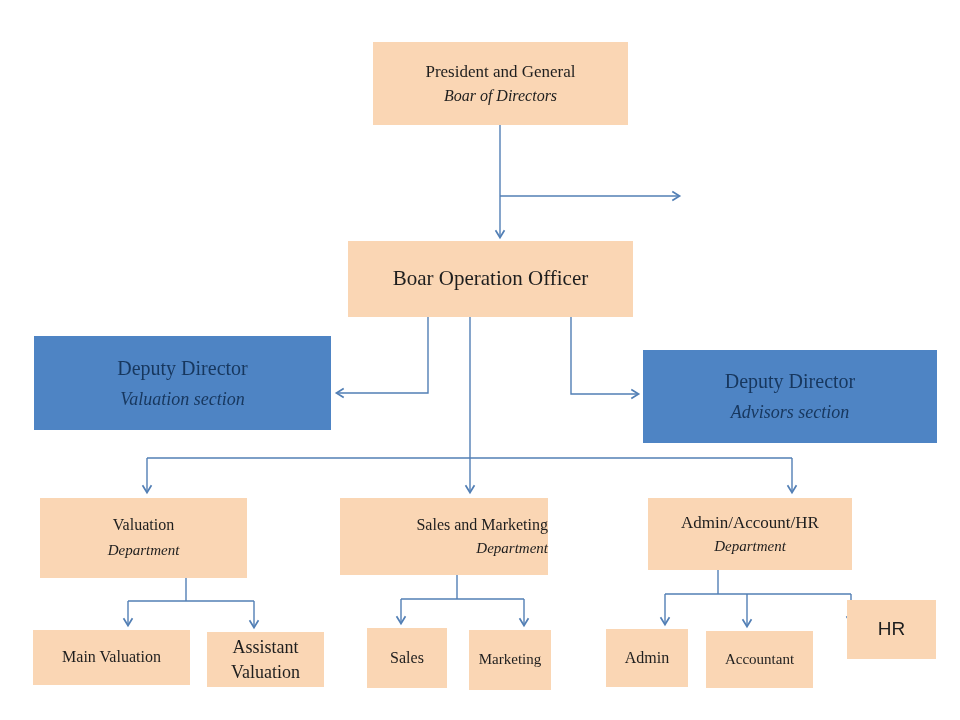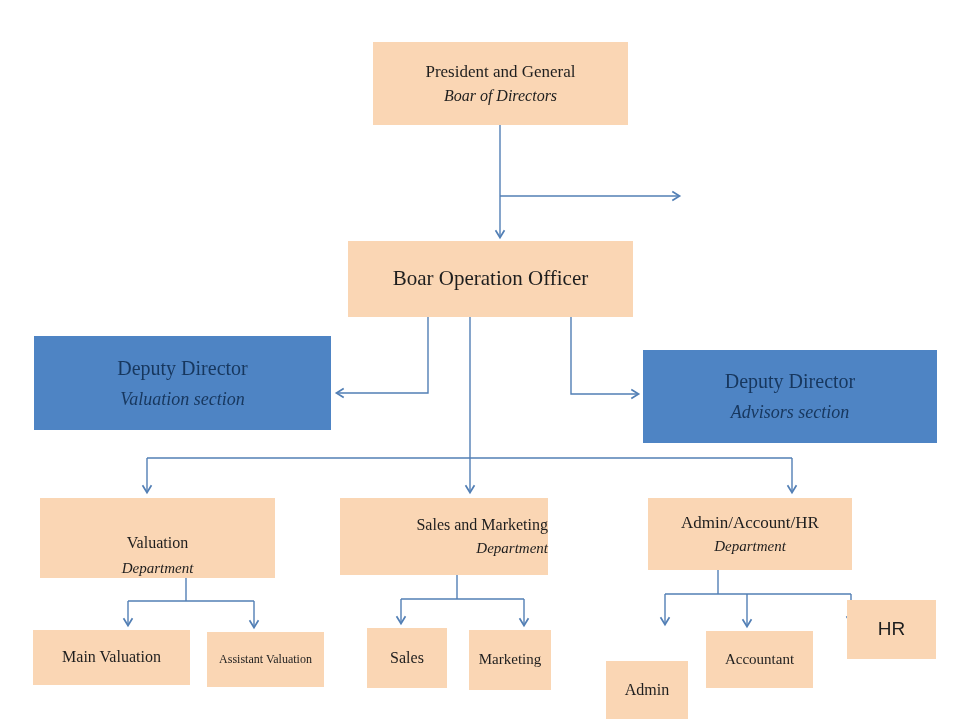--- a/index.html
+++ b/index.html
@@ -28,29 +28,29 @@
   .node .i{font-style:italic;}
   
   #n-president{left:373px;top:42px;width:255px;height:83px;font-size:17px;gap:3px;}
   #n-president .l2{font-size:16px;}
   #n-advisors{left:684px;top:156px;width:229px;height:79px;font-size:22px;}
   #n-coo{left:348px;top:241px;width:285px;height:76px;font-size:21px;}
   #n-deputy-valuation{left:34px;top:336px;width:297px;height:94px;font-size:20px;gap:7px;}
   #n-deputy-valuation .l2{font-size:18px;}
   #n-deputy-operation{left:643px;top:350px;width:294px;height:93px;font-size:20px;gap:7px;}
   #n-deputy-operation .l2{font-size:18px;}
-  #n-dept-valuation{left:40px;top:498px;width:235px;height:80px;font-size:16px;gap:5px;justify-content:flex-end;}
+  #n-dept-valuation{left:40px;top:498px;width:207px;height:80px;font-size:16px;gap:5px;}
   #n-dept-sales{left:340px;top:498px;width:208px;height:77px;font-size:16px;gap:3px;align-items:flex-end;}
   #n-dept-admin{left:648px;top:498px;width:204px;height:72px;font-size:17px;gap:3px;}
   .dept .l2{font-size:15px;}
   #n-main-valuation{left:33px;top:630px;width:157px;height:55px;font-size:16px;}
-  #n-assistant-valuation{left:207px;top:632px;width:117px;height:55px;font-size:12px;line-height:1.35;padding:12px 2px;box-sizing:border-box;}
+  #n-assistant-valuation{left:207px;top:632px;width:117px;height:55px;font-size:18px;line-height:1.35;padding:12px 2px;box-sizing:border-box;}
   #n-sales{left:367px;top:628px;width:80px;height:60px;font-size:16px;}
   #n-marketing{left:469px;top:630px;width:82px;height:60px;font-size:15px;}
-  #n-admin{left:606px;top:629px;width:82px;height:58px;font-size:16px;margin-top:32px;}
+  #n-admin{left:606px;top:629px;width:82px;height:58px;font-size:16px;}
   #n-accountant{left:706px;top:631px;width:107px;height:57px;font-size:15px;}
   #n-hr{left:819px;top:600px;width:89px;height:59px;font-size:19px;font-family:"Liberation Sans","DejaVu Sans",sans-serif;margin-left:28px;}
 </style>
 </head>
 <body>
 
 <div id="canvas">
 
   <svg id="edges" viewBox="0 0 960 720" xmlns="http://www.w3.org/2000/svg">
     <defs>

